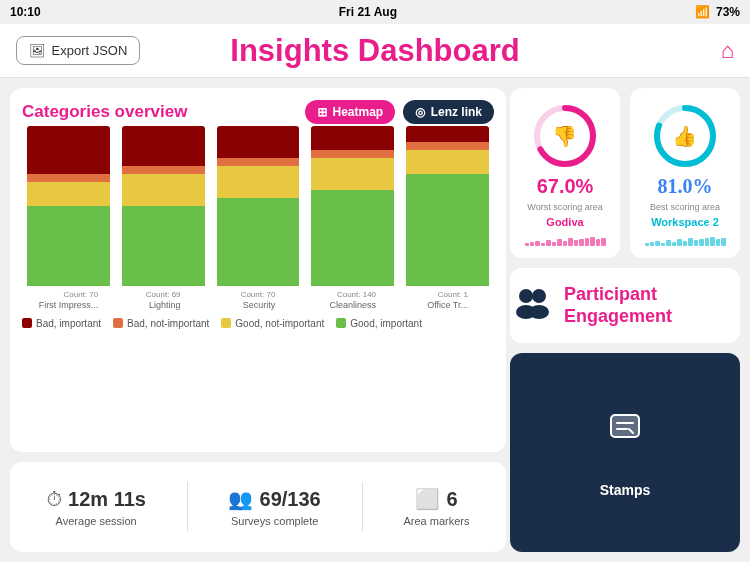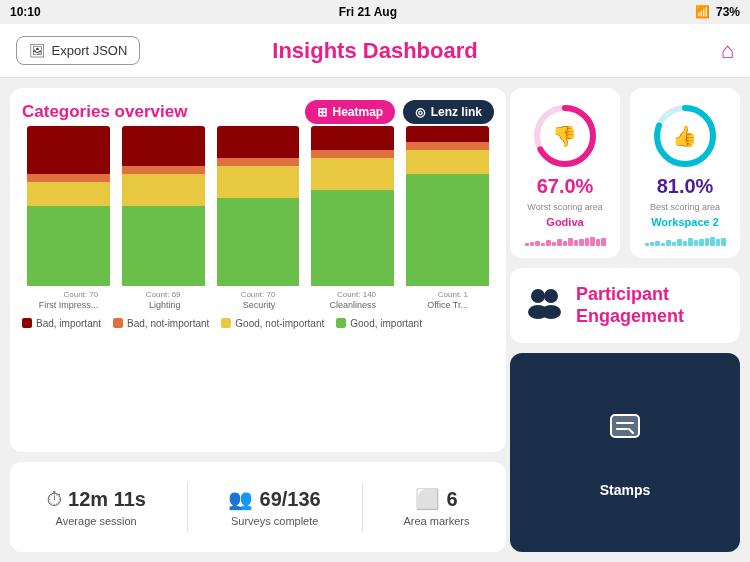--- a/index.html
+++ b/index.html
@@ -46,21 +46,21 @@
       padding: 6px 12px;
       font-size: 13px;
       background: #fff;
       color: #333;
       display: flex;
       align-items: center;
       gap: 6px;
       cursor: pointer;
     }
     .header-title {
-      font-size: 22px;
+      font-size: 31px;
       font-weight: 700;
       color: #e91e8c;
       position: absolute;
       left: 50%;
       transform: translateX(-50%);
     }
     .home-icon {
       color: #e91e8c;
       font-size: 22px;
     }
@@ -288,21 +288,21 @@
     .sparkline-bar {
       flex: 1;
       background: #e0e0e0;
       border-radius: 1px;
     }
 
     
     .engagement-card {
       background: #fff;
       border-radius: 12px;
-      padding: 14px;
+      padding: 2px;
       display: flex;
       align-items: center;
       gap: 12px;
       height: 75px;
     }
     .engagement-icon {
       font-size: 34px;
       color: #1a2e4a;
     }
     .engagement-title {
@@ -517,21 +517,21 @@
       </div>
 
       <div class="score-card">
         <div class="donut-container">
           <svg class="donut-svg" viewBox="0 0 70 70">
             <circle cx="35" cy="35" r="28" fill="none" stroke="#cceef5" stroke-width="6"></circle>
             <circle cx="35" cy="35" r="28" fill="none" stroke="#00bcd4" stroke-width="6" stroke-dasharray="142.5 175.9" stroke-linecap="round"></circle>
           </svg>
           <span class="donut-icon" style="color:#00bcd4;">👍</span>
         </div>
-        <span class="score-percent" style="color:#4c1d95;">81.0%</span>
+        <span class="score-percent" style="color:#3b82f6;font-family:Liberation Serif, serif;">81.0%</span>
         <span class="score-desc">Best scoring area</span>
         <span class="score-name" style="color:#00bcd4;">Workspace 2</span>
         <div class="score-sparkline" id="best-sparkline">
             <div class="sparkline-bar" style="height: 3px; background: rgb(0, 188, 212); opacity: 0.6;"></div>
             <div class="sparkline-bar" style="height: 4px; background: rgb(0, 188, 212); opacity: 0.6;"></div>
             <div class="sparkline-bar" style="height: 5px; background: rgb(0, 188, 212); opacity: 0.6;"></div>
             <div class="sparkline-bar" style="height: 3px; background: rgb(0, 188, 212); opacity: 0.6;"></div>
             <div class="sparkline-bar" style="height: 6px; background: rgb(0, 188, 212); opacity: 0.6;"></div>
             <div class="sparkline-bar" style="height: 4px; background: rgb(0, 188, 212); opacity: 0.6;"></div>
             <div class="sparkline-bar" style="height: 7px; background: rgb(0, 188, 212); opacity: 0.6;"></div>

